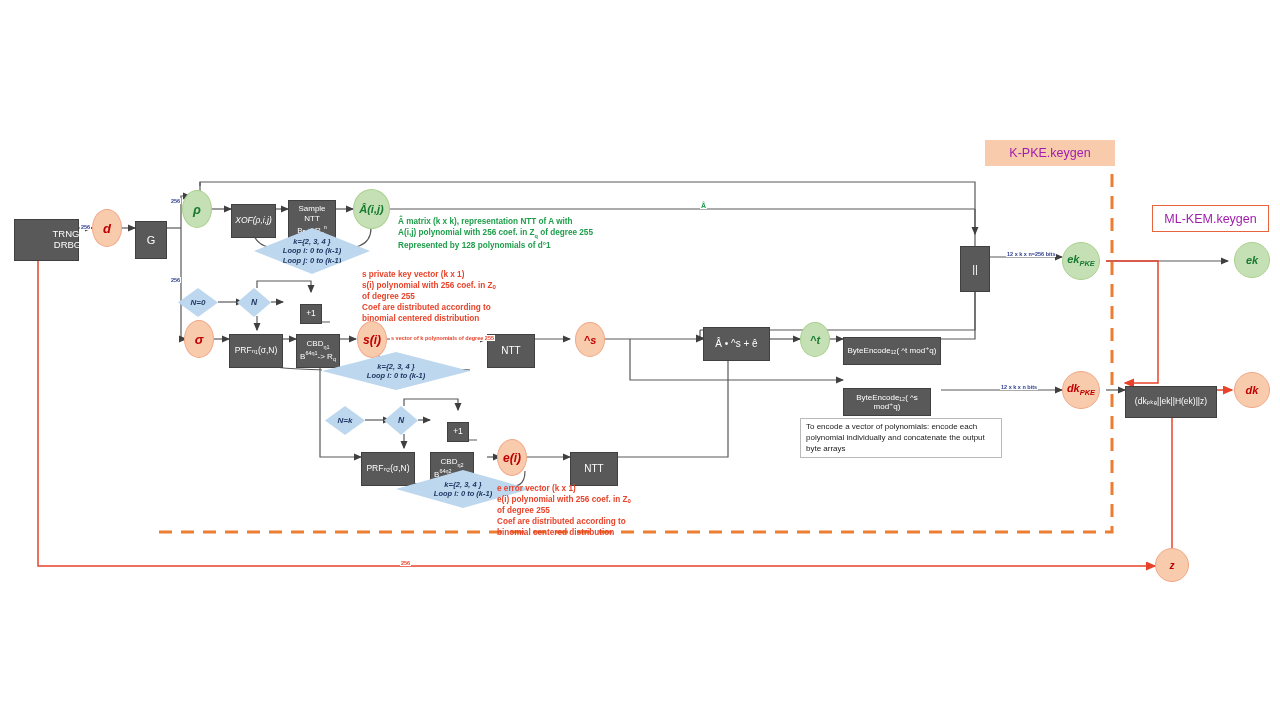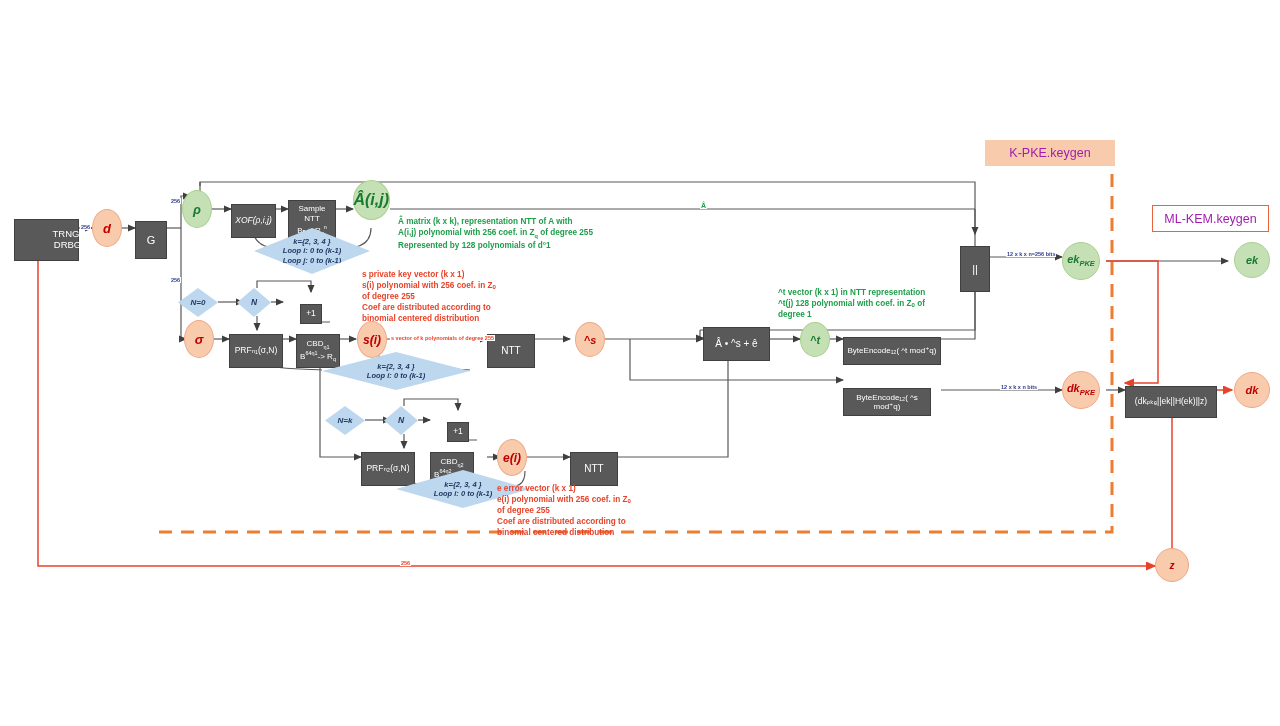--- a/index.html
+++ b/index.html
@@ -181,21 +181,21 @@
   </div>
 
   <div class="node box tiny" style="left:288px;top:188px;width:48px;height:42px;flex-direction:column;line-height:1.25;">
     <span>Sample</span>
     <span>NTT</span>
     <span>
       <span>B•-&gt; R</span><sub>q</sub><sup>n</sup>
     </span>
   </div>
 
-  <div class="node circ circ-green" style="left:353px;top:180px;width:37px;height:40px;font-size:16px;justify-content:flex-end;">
+  <div class="node circ circ-green" style="left:353px;top:189px;width:37px;height:40px;font-size:11px;">
     <span>Â(i,j)</span>
   </div>
 
   <div class="node diamond" style="left:254px;top:228px;width:116px;height:46px;flex-direction:column;">
     <span>k={2, 3, 4 }</span>
     <span>Loop i: 0 to (k-1)</span>
     <span>Loop j: 0 to (k-1)</span>
   </div>
 
   <div class="node diamond" style="left:178px;top:288px;width:40px;height:29px;font-size:8px;">
@@ -337,26 +337,26 @@
   </div>
 
   <div class="note red" style="left:497px;top:483px;width:190px;">
     <div>e error vector (k x 1)</div>
     <div>e(i) polynomial with 256 coef. in Zₒ</div>
     <div>of degree 255</div>
     <div>Coef are distributed according to</div>
     <div>binomial centered distribution</div>
   </div>
 
-  <div class="note green" style="left:778px;top:287px;width:200px;">
-    <div>^t  vector (k x 1) in NTT representation</div>
-    <div>^t(j) 128 polynomial with coef. in Zₒ of</div>
-    <div>degree 1</div>
-  </div>
-
+
+  <div class="note boxed" style="left:800px;top:418px;width:190px;">
+    <div>To encode a vector of polynomials: encode each</div>
+    <div>polynomial individually and concatenate the output</div>
+    <div>byte arrays</div>
+  </div>
 
   <div class="wlab" style="left:80px;top:224px;"><span>256</span></div>
   <div class="wlab" style="left:170px;top:198px;"><span>256</span></div>
   <div class="wlab" style="left:170px;top:277px;"><span>256</span></div>
   <div class="wlab grn" style="left:700px;top:202px;font-size:7px;"><span>Â</span></div>
   <div class="wlab red" style="left:390px;top:335px;"><span>s vector of k polynomials of degree 255</span></div>
   <div class="wlab" style="left:1006px;top:251px;"><span>12 x k x n=256 bits</span></div>
   <div class="wlab" style="left:1000px;top:384px;"><span>12 x k x n bits</span></div>
   <div class="wlab red" style="left:400px;top:560px;"><span>256</span></div>
 

